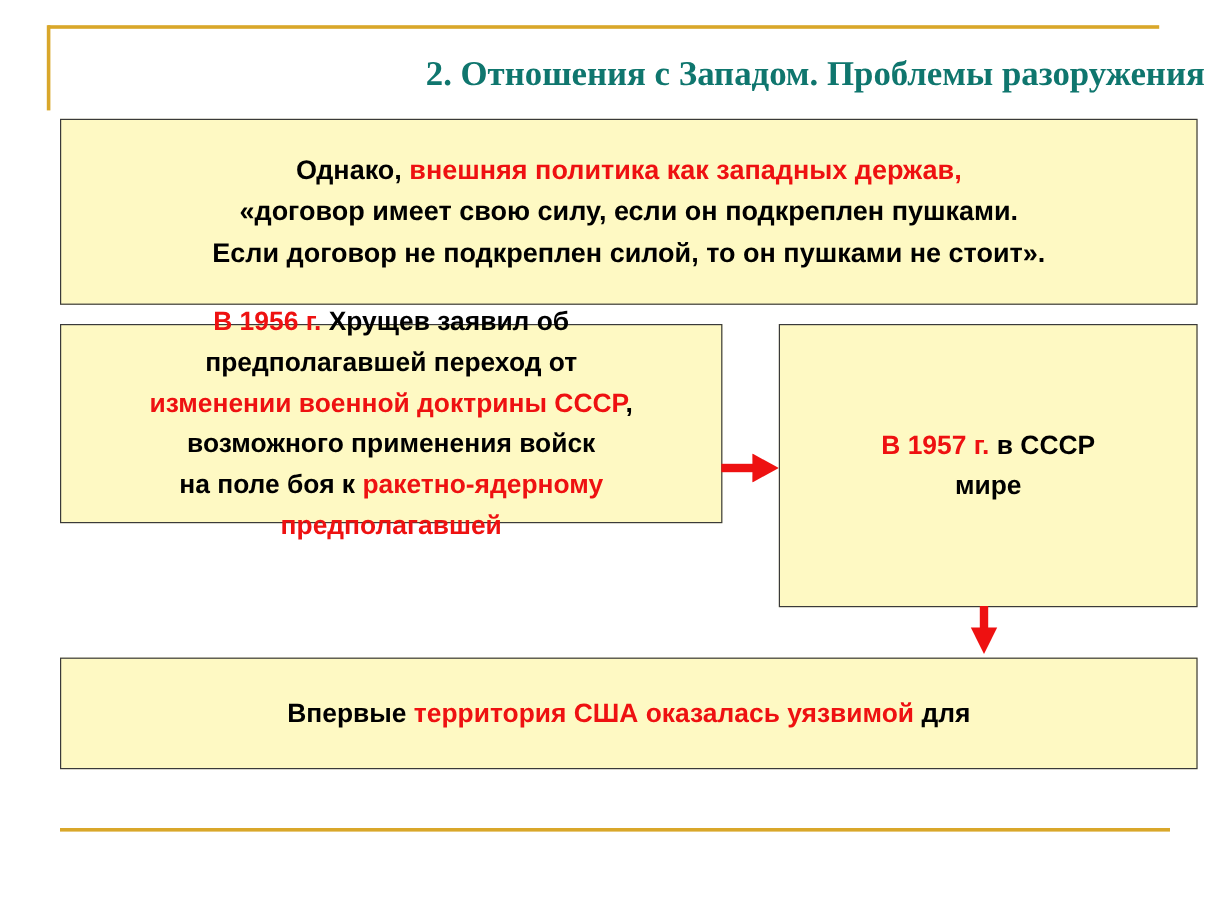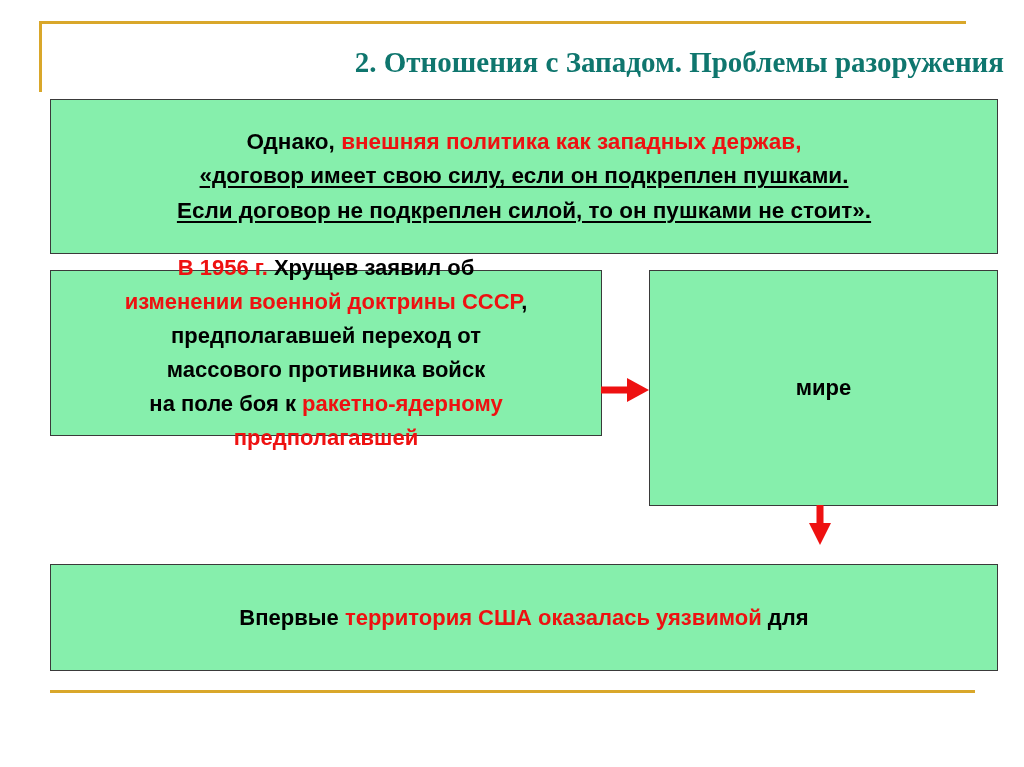--- a/index.html
+++ b/index.html
@@ -47,39 +47,39 @@
       font-family: "Liberation Serif", serif;
       font-weight: bold;
       font-size: 29px;
       color: #0f766e;
       letter-spacing: 0px;
       margin: 0;
       line-height: 36px;
     }
     .box {
       position: absolute;
-      background: #86efac;
+      background: #fef9c3;
       border: 1.5px solid #3a3a3a;
       box-sizing: border-box;
       display: flex;
       align-items: center;
       justify-content: center;
       text-align: center;
       font-weight: bold;
       font-size: 22px;
       line-height: 34px;
       color: #000000;
     }
     .box-inner { display: block; }
     .red { color: #ee1111; }
-    .u { text-decoration: underline; text-underline-offset: 3px; text-decoration-thickness: 2px; }
+    .u { text-underline-offset: 3px; text-decoration-thickness: 2px; }
     #box-top { left: 50px; top: 99px; width: 948px; height: 155px; line-height: 34.5px; font-size: 22.5px; }
     #box-left { left: 50px; top: 270px; width: 552px; height: 166px; }
     #box-right { left: 649px; top: 270px; width: 349px; height: 236px; }
-    #box-bottom { left: 50px; top: 564px; width: 948px; height: 107px; }
+    #box-bottom { left: 50px; top: 548px; width: 948px; height: 93px; }
 
     .arrow-right {
       position: absolute;
       left: 601px;
       top: 378px;
       width: 48px;
       height: 24px;
     }
     .arrow-down {
       position: absolute;
@@ -110,44 +110,47 @@
     </div>
   </div>
 </div>
 
 <div class="box" id="box-left">
   <div class="box-inner">
     <div>
       <span class="red">В 1956 г.</span><span> Хрущев заявил об</span>
     </div>
     <div>
+      <span>предполагавшей переход от</span>
+    </div>
+    <div>
       <span class="red">изменении военной доктрины СССР</span><span>,</span>
     </div>
     <div>
-      <span>предполагавшей переход от</span>
-    </div>
-    <div>
-      <span>массового противника войск</span>
+      <span>возможного применения войск</span>
     </div>
     <div>
       <span>на поле боя к </span><span class="red">ракетно-ядерному</span>
     </div>
     <div>
       <span class="red">предполагавшей</span>
     </div>
   </div>
 </div>
 
 <svg class="arrow-right" viewBox="0 0 48 24" xmlns="http://www.w3.org/2000/svg">
   <rect x="0" y="8.5" width="27" height="7" fill="#ee1111"></rect>
   <polygon points="26,0 48,12 26,24" fill="#ee1111"></polygon>
 </svg>
 
 <div class="box" id="box-right">
   <div class="box-inner">
+    <div>
+      <span class="red">В 1957 г.</span><span> в СССР</span>
+    </div>
     <div>
       <span>мире</span>
     </div>
   </div>
 </div>
 
 <svg class="arrow-down" viewBox="0 0 24 40" xmlns="http://www.w3.org/2000/svg">
   <rect x="8.5" y="0" width="7" height="19" fill="#ee1111"></rect>
   <polygon points="1,18 23,18 12,40" fill="#ee1111"></polygon>
 </svg>

